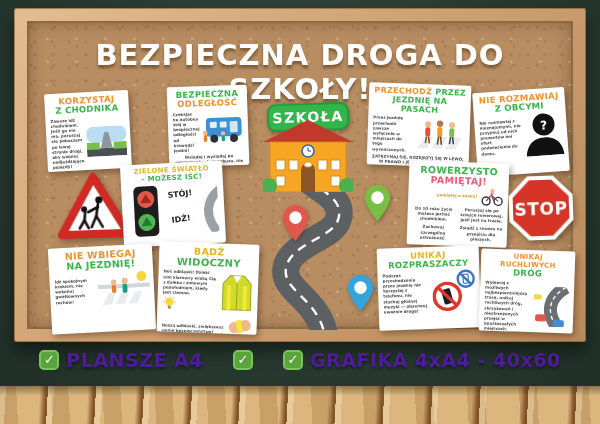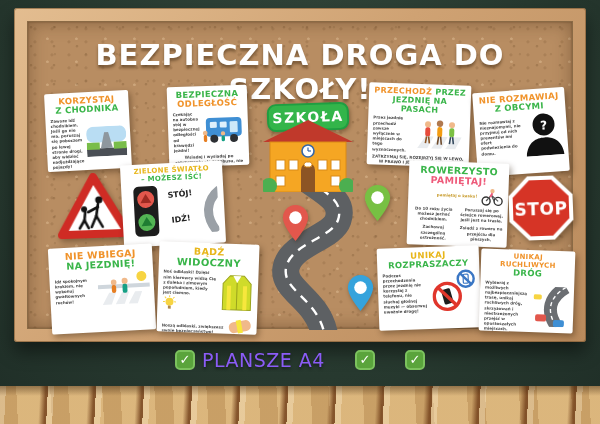--- a/index.html
+++ b/index.html
@@ -87,21 +87,21 @@
   .tl-wrap{display:flex;align-items:flex-start;justify-content:center;gap:4px;margin-top:2px;}
   .tl-label{font-weight:bold;color:#222;font-size:8px;transform:rotate(-4deg);margin-top:6px;}
   .tl-label.go{margin-top:16px;}
   
   .features{position:absolute;left:0;top:349px;width:600px;display:flex;justify-content:center;align-items:center;gap:30px;}
   .feature{display:flex;align-items:center;gap:7px;}
   .check{
     width:20px;height:20px;background:#5aa43c;border:2px solid #7cc25e;border-radius:5px;box-sizing:border-box;
     color:#fff;font-size:13px;font-weight:bold;text-align:center;line-height:15px;
   }
-  .feature-label{font-size:19px;font-weight:normal;color:#8b5cf6;letter-spacing:.5px;text-shadow:0 2px 3px rgba(0,0,0,.45);}
+  .feature-label{font-size:19px;font-weight:bold;color:#4c1d95;letter-spacing:.5px;text-shadow:0 2px 3px rgba(0,0,0,.45);}
   .note{font-size:4px;font-weight:bold;color:#c79a2a;}
   .grid2{display:grid;grid-template-columns:1fr 1fr;gap:3px 4px;margin-top:2px;}
   .grid2 .body{margin:0;}
 </style>
 </head>
 <body>
 
 <div class="board">
   <div class="cork">
 
@@ -398,16 +398,17 @@
 <div class="features">
   <div class="feature">
     <span class="check">✓</span>
     <span class="feature-label">PLANSZE A4</span>
   </div>
   <div class="feature">
     <span class="check">✓</span>
   </div>
   <div class="feature">
     <span class="check">✓</span>
+    <span class="feature-label">GRAFIKA 4xA4 - 40x60</span>
   </div>
 </div>
 
 <div class="floor"></div>
 
 </body></html>

